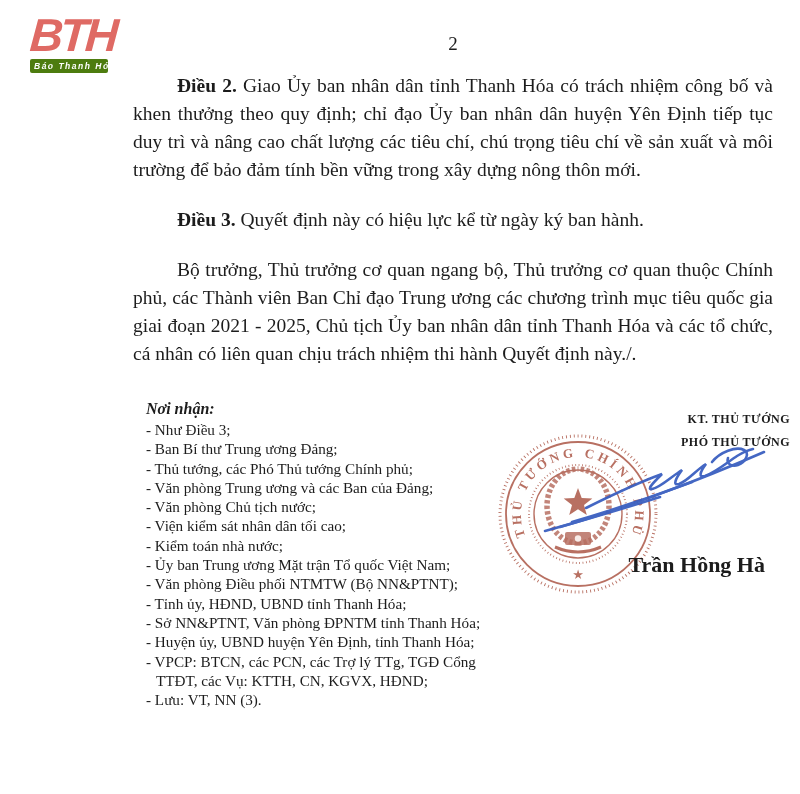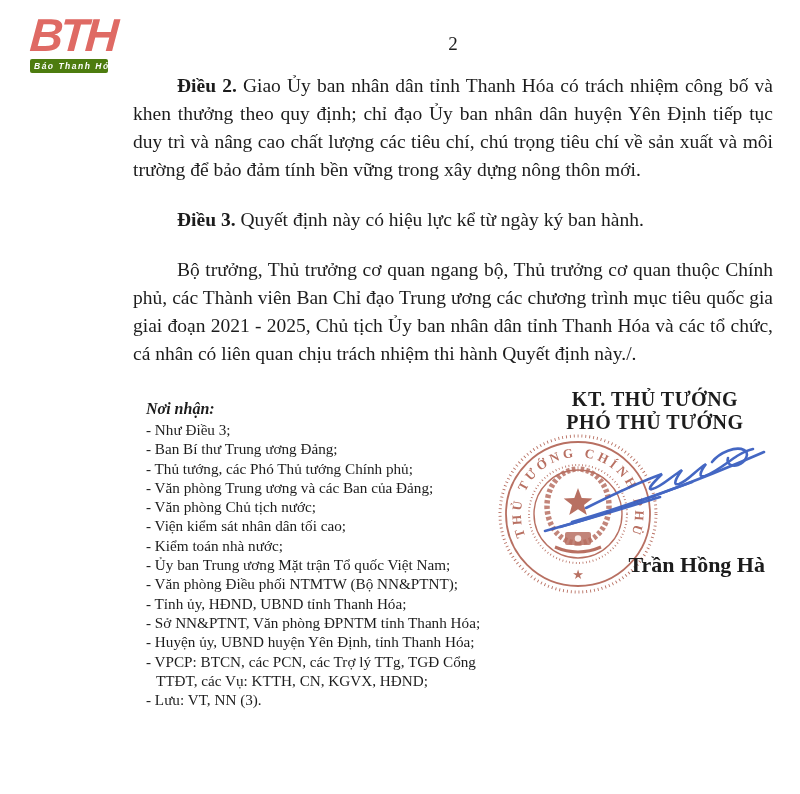--- a/index.html
+++ b/index.html
@@ -31,22 +31,22 @@
   .body-text b{font-weight:bold;}
   
   .recipients{position:absolute;left:146px;top:399px;width:350px;}
   .recipients-title{font-weight:bold;font-style:italic;font-size:16px;line-height:19px;}
   .recipients ul{list-style:none;margin:2px 0 0 0;padding:0;}
   .recipients li{
     font-size:15.2px;line-height:19.3px;padding-left:10px;text-indent:-10px;
   }
   
   .sign-head{
-    position:absolute;left:520px;top:388px;width:270px;text-align:center;
-    font-weight:bold;font-size:20px;line-height:23px;letter-spacing:.5px;
+    position:absolute;left:520px;top:408px;width:270px;text-align:right;
+    font-weight:bold;font-size:12px;line-height:23px;letter-spacing:.5px;
   }
   .seal-svg{position:absolute;left:493px;top:429px;width:170px;height:170px;
     opacity:.82;mix-blend-mode:multiply;}
   .autograph-svg{position:absolute;left:440px;top:430px;width:360px;height:130px;}
   .signer-name{
     position:absolute;left:545px;top:552px;width:220px;text-align:right;
     font-weight:bold;font-size:22px;
   }
 </style>
 </head>

